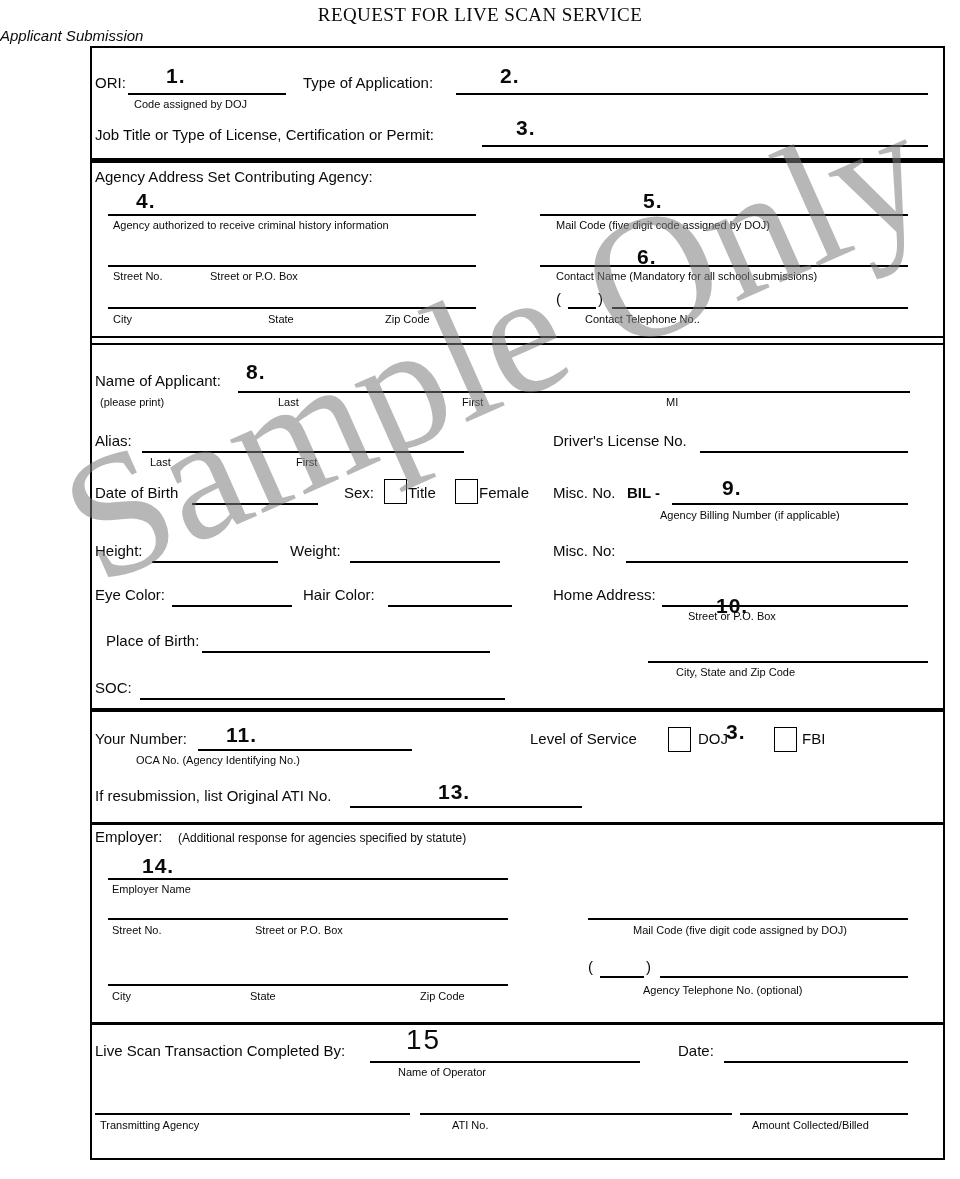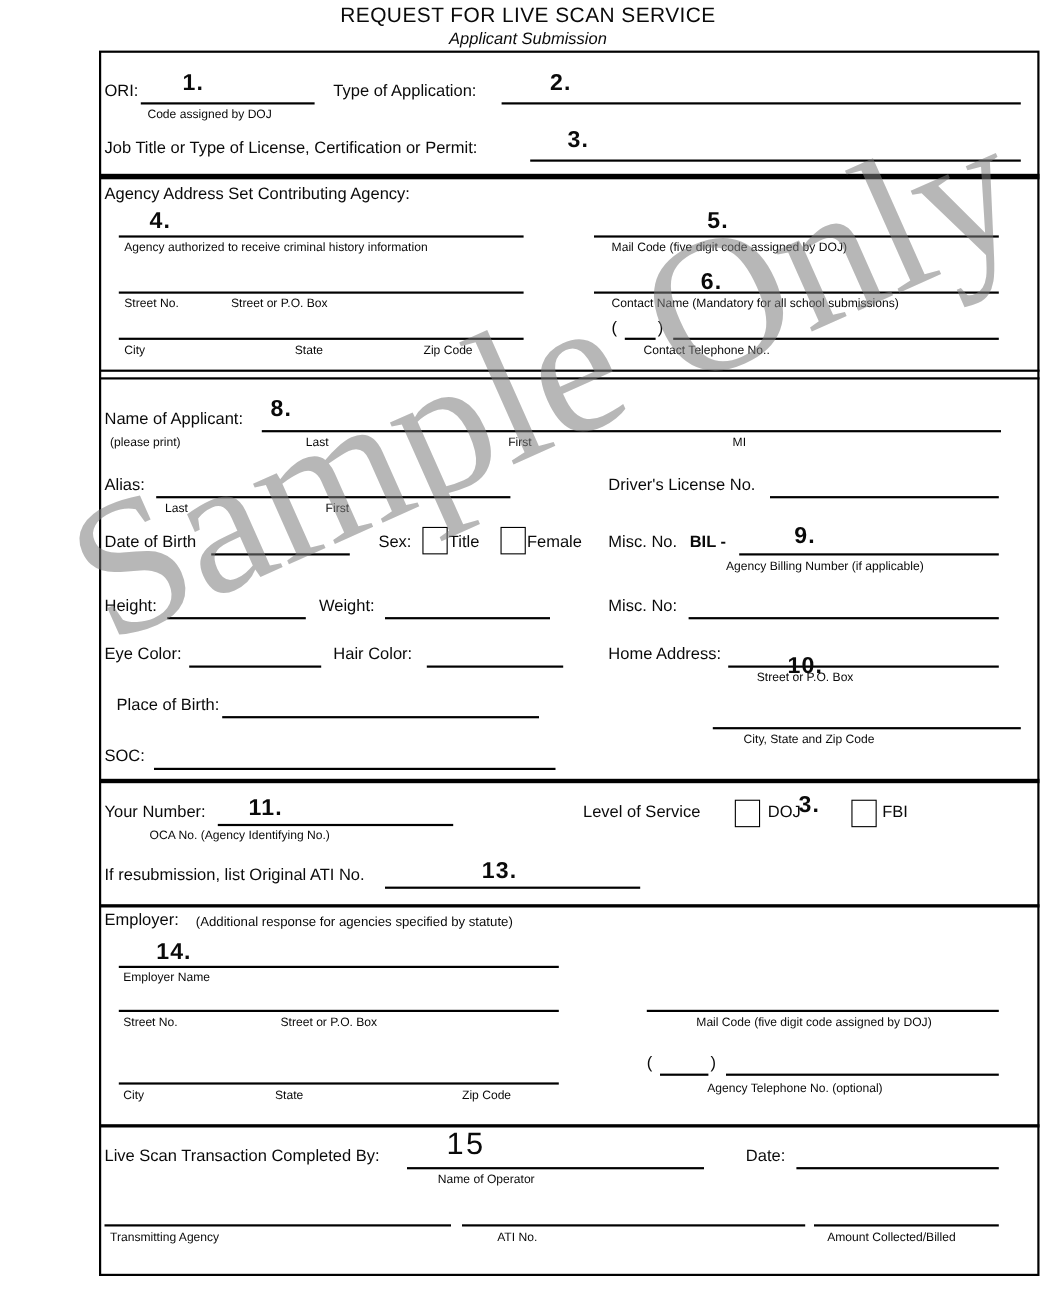--- a/index.html
+++ b/index.html
@@ -1,20 +1,20 @@
 <!DOCTYPE html>
 <html><head>
 <meta charset="utf-8">
 <style>
   html,body{margin:0;padding:0;background:#ffffff;}
   .sheet{position:relative;width:960px;height:1179px;background:#fff;overflow:hidden;
          font-family:"Liberation Sans",sans-serif;color:#0a0a0a;}
   .abs{position:absolute;white-space:nowrap;}
-  .title{position:absolute;left:0;top:4px;width:100%;text-align:center;font-size:19px;letter-spacing:.4px;}
-  .subtitle{position:absolute;left:0;top:27px;width:100%;text-align:center;font-size:15px;font-style:italic;}
+  .title{position:absolute;left:0;top:4px;width:100%;text-align:center;font-size:19px;letter-spacing:.4px;font-family:Liberation Serif, serif;}
+  .subtitle{position:absolute;left:0;top:27px;width:100%;text-align:left;font-size:15px;font-style:italic;}
   .formbox{position:absolute;left:90px;top:46px;width:851px;height:1110px;border:2px solid #000;}
   .lbl{font-size:15px;}
   .cap{font-size:11px;}
   .num{font-size:21px;font-weight:bold;letter-spacing:1px;}
   .bignum{font-size:28px;font-weight:400;letter-spacing:2px;}
   .bold{font-weight:bold;}
   .paren{font-size:15px;}
   .rule{position:absolute;height:2px;background:#000;}
   .sep{position:absolute;left:90px;width:855px;background:#000;}
   .cb{position:absolute;width:21px;height:23px;border:1.5px solid #000;background:transparent;}

